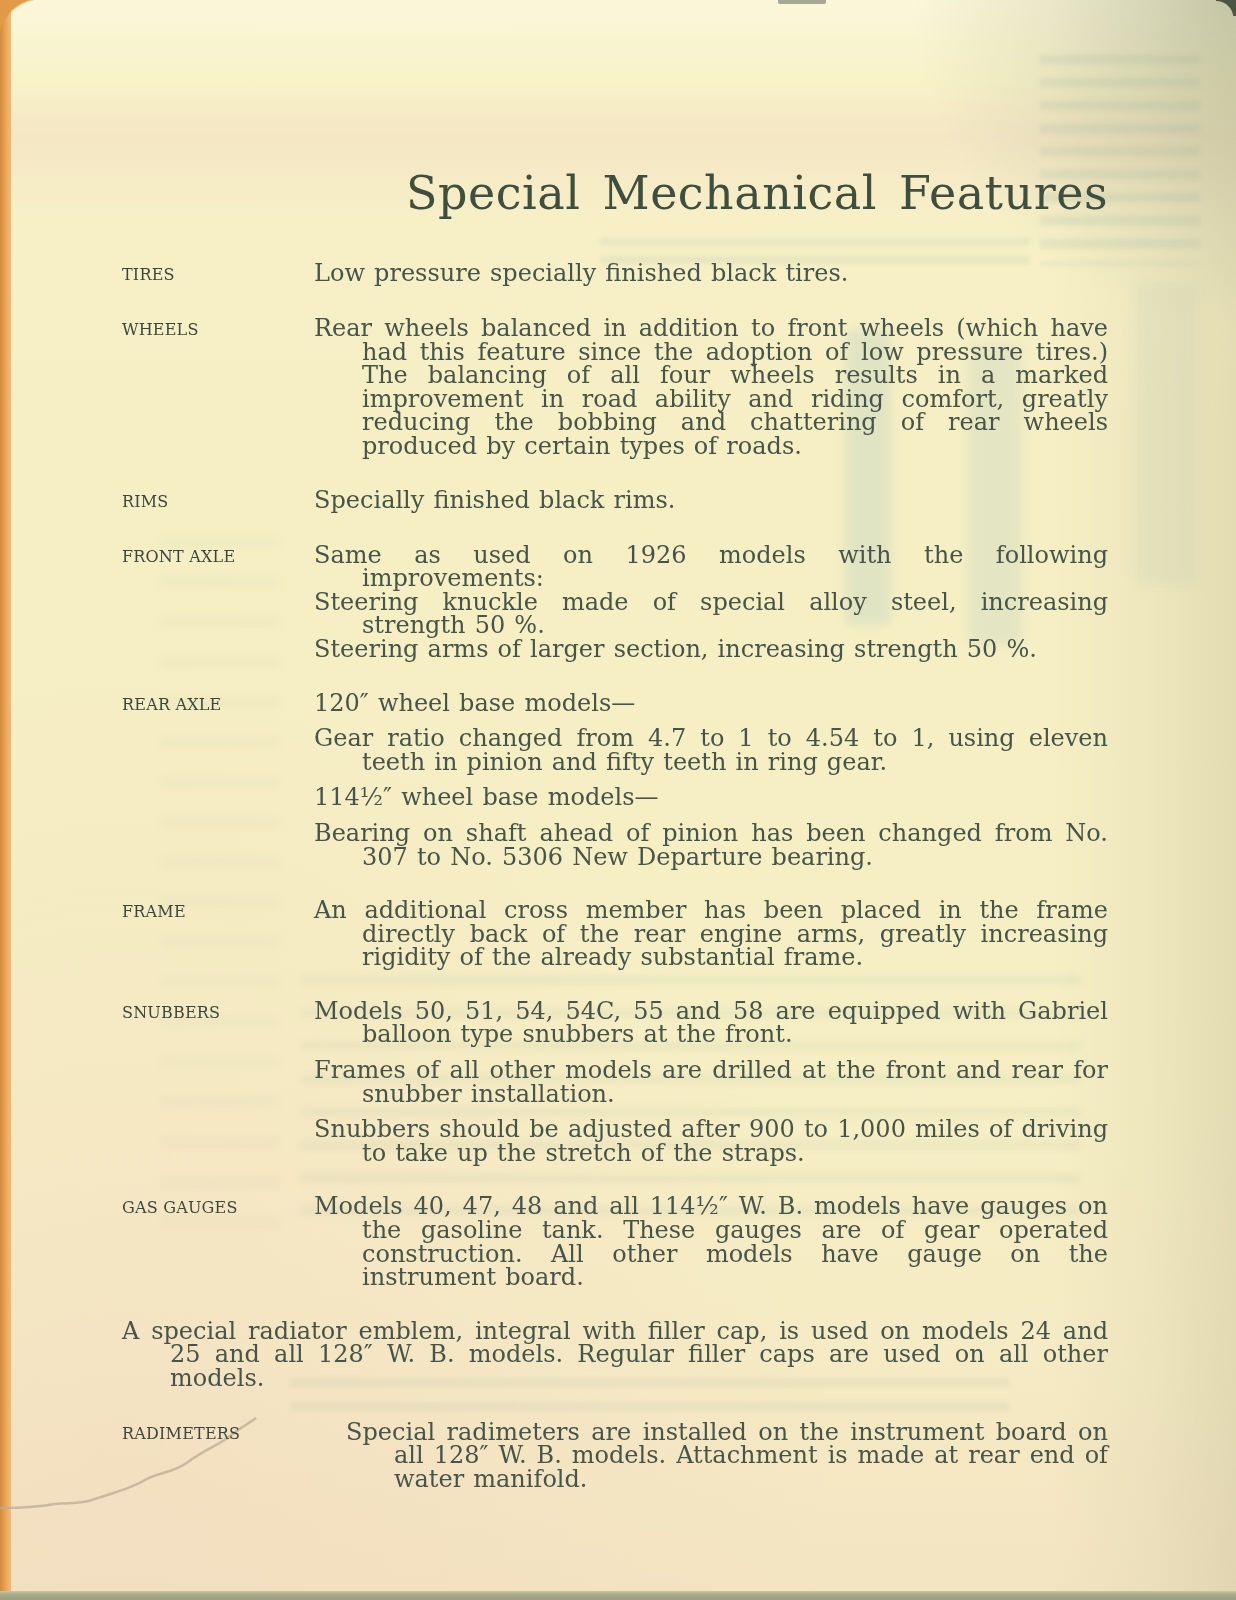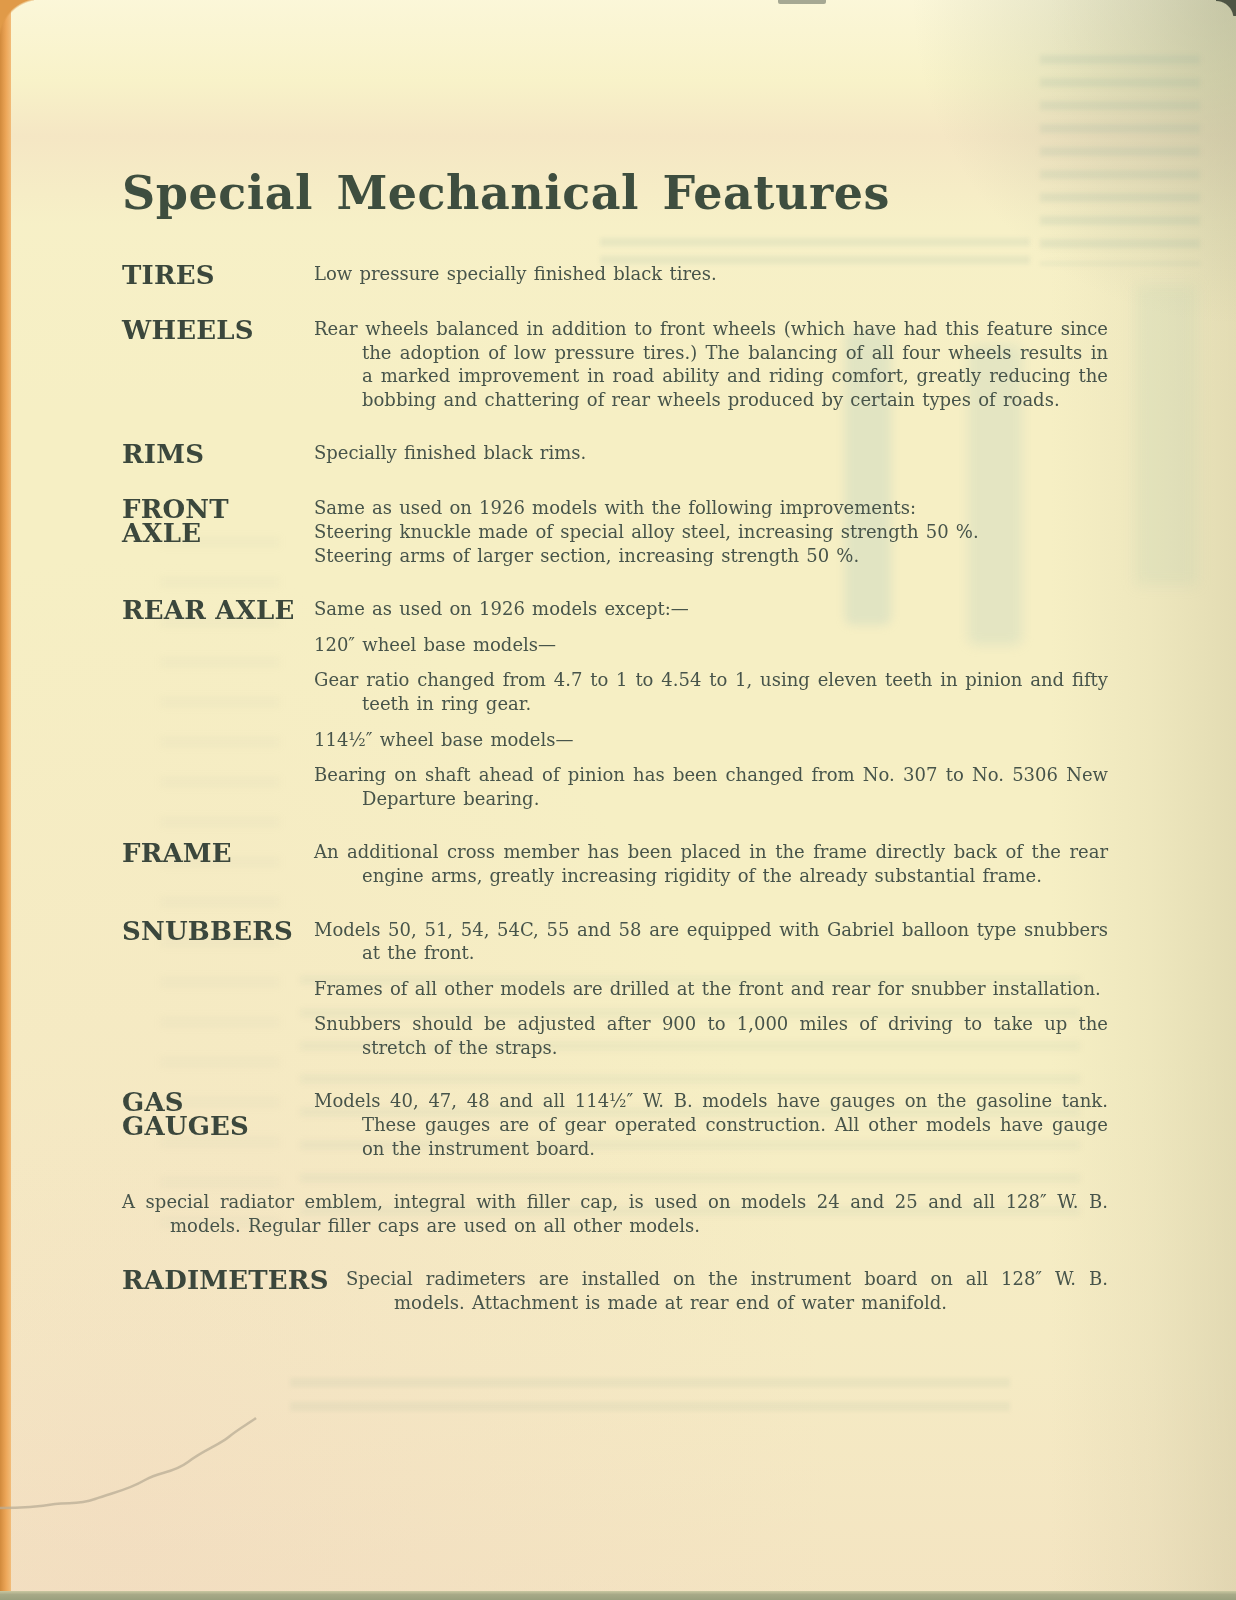--- a/index.html
+++ b/index.html
@@ -50,30 +50,30 @@
 
   
   .page-inner { position:absolute; left:122px; top:132px; width:986px; }
 
   .running-head { position:relative; width:1030px; color:#4d5c50; }
   .rh-title { text-align:center; padding-right:84px; font-size:17px;
     letter-spacing:7px; word-spacing:16px; white-space:nowrap; }
   .rh-page { position:absolute; right:56px; top:0; font-size:17px; letter-spacing:1px; }
   .rh-rule { width:100%; height:0; border-bottom:2.5px solid #63735f; margin-top:8px; opacity:.85; }
 
-  .doc-title { width:986px; margin:34px 0 0 0; text-align:left;
-    font-size:46px; font-weight:bold; letter-spacing:0.5px; word-spacing:7px;
+  .doc-title { width:986px; margin:34px 0 0 0; text-align:right;
+    font-size:46px; font-weight:normal; letter-spacing:0.5px; word-spacing:7px;
     color:#3e4e3f; }
 
   .sections { margin-top:42px; }
   .row { display:flex; align-items:flex-start; margin-bottom:30px; }
   .row:last-child { margin-bottom:0;gap:32px; }
-  .label { width:192px; flex:none; font-weight:bold; font-size:26px;
+  .label { width:192px; flex:none; font-weight:normal; font-size:16px;
     line-height:24px; letter-spacing:0.2px; color:#3b473c; padding-top:1px; }
-  .desc { flex:1; font-size:18px; line-height:23.6px; text-align:justify;
+  .desc { flex:1; font-size:24px; line-height:23.6px; text-align:justify;
     word-spacing:1.5px; color:#47544a; }
   .desc p { margin:0 0 12px 0; padding-left:48px; text-indent:-48px; }
   .desc p:last-child { margin-bottom:0; }
   .desc.tight p { margin-bottom:0; }
 </style>
 </head>
 <body>
 
 <div class="scan">
 
@@ -130,21 +130,20 @@
         <div class="desc tight">
           <p>Same as used on 1926 models with the following improvements:</p>
           <p>Steering knuckle made of special alloy steel, increasing strength 50 %.</p>
           <p>Steering arms of larger section, increasing strength 50 %.</p>
         </div>
       </div>
 
       <div class="row">
         <div class="label">REAR AXLE</div>
         <div class="desc">
-          <p>Same as used on 1926 models except:—</p>
           <p>120″ wheel base models—</p>
           <p>Gear ratio changed from 4.7 to 1 to 4.54 to 1, using eleven teeth in pinion and fifty teeth in ring gear.</p>
           <p>114½″ wheel base models—</p>
           <p>Bearing on shaft ahead of pinion has been changed from No. 307 to No. 5306 New Departure bearing.</p>
         </div>
       </div>
 
       <div class="row">
         <div class="label">FRAME</div>
         <div class="desc">

